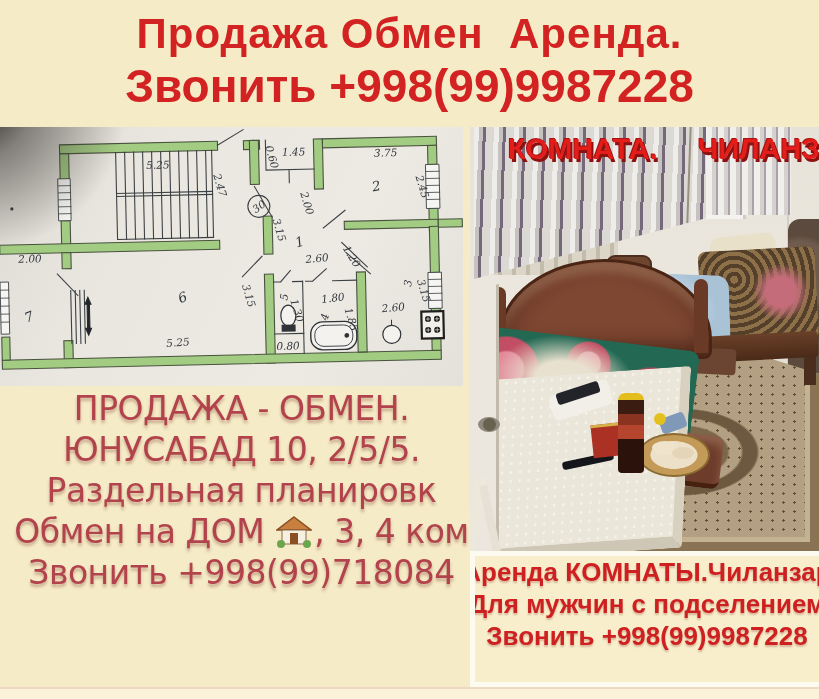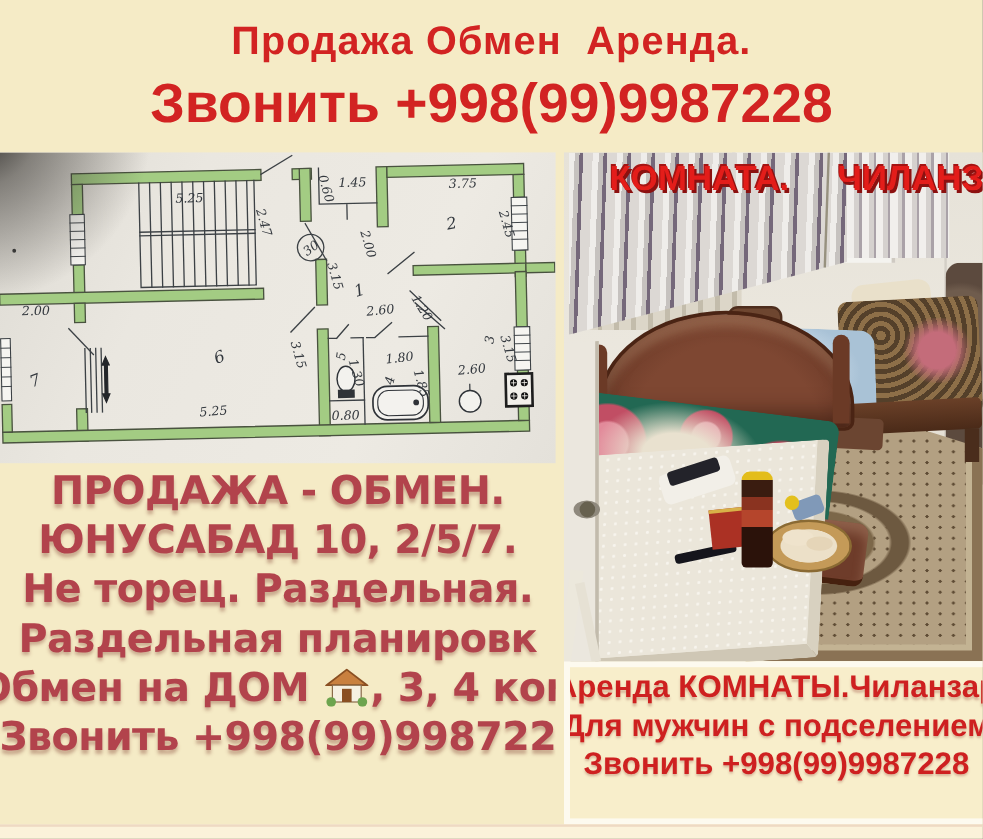--- a/index.html
+++ b/index.html
@@ -2,34 +2,34 @@
 <html><head>
 <meta charset="utf-8">
 <style>
   html,body{margin:0;padding:0;background:#888;}
   .page{position:relative;width:819px;height:699px;overflow:hidden;
         background:#f5ebc6;font-family:"Liberation Sans",sans-serif;margin:0 auto;}
 
   
   .banner{position:absolute;left:0;top:0;width:819px;height:127px;text-align:center;
           color:#d22322;font-weight:bold;}
-  .banner .b1{margin-top:9px;font-size:33px;line-height:50px;letter-spacing:1px;white-space:pre;}
+  .banner .b1{margin-top:9px;font-size:42px;line-height:50px;letter-spacing:1px;white-space:pre;}
   .banner .b2{font-size:46px;line-height:54px;letter-spacing:0;white-space:pre;}
 
   
   .floorplan{position:absolute;left:0;top:127px;width:463px;height:259px;
              background:linear-gradient(115deg,#dedbd4 0%,#eae7e0 30%,#edeae3 70%,#e4e1da 100%);overflow:hidden;}
   .corner-shadow{position:absolute;left:0;top:0;width:100%;height:100%;pointer-events:none;
              background:radial-gradient(circle at -4% -8%, rgba(35,33,30,.95) 0%, rgba(55,52,48,.55) 9%, rgba(90,86,80,0) 26%);}
   .floorplan svg text{fill:#33383e;font-family:"DejaVu Serif",serif;font-style:italic;font-size:10.5px;}
   .floorplan svg text.num{font-size:13.5px;}
 
   
-  .left-ad{position:absolute;left:0;top:388px;width:463px;height:299px;overflow:hidden;
-           color:#b2434c;font-weight:bold;font-family:"DejaVu Sans",sans-serif;}
+  .left-ad{position:absolute;left:10px;top:388px;width:463px;height:299px;overflow:hidden;
+           color:#b2434c;font-weight:normal;font-family:"DejaVu Sans",sans-serif;}
   .ad-line{height:41px;line-height:41px;font-size:33px;display:flex;justify-content:center;
            white-space:pre;letter-spacing:-0.5px;
            text-shadow:0 3px 3px rgba(125,60,48,.38);}
   .ad-line .house{flex:0 0 auto;align-self:center;margin:0 2px;}
 
   
   .photo{position:absolute;left:470px;top:127px;width:380px;height:424px;overflow:hidden;
          background:linear-gradient(180deg,#e6e2d8 0%,#ece8df 45%,#d9d1c2 75%,#cfc5b4 100%);}
   .photo *{position:absolute;}
   .caption{left:0;right:0;top:6px;height:40px;z-index:30;font-weight:bold;font-size:29px;
@@ -267,33 +267,32 @@
           <text x="392" y="188" transform="rotate(-4 392 184)">2.60</text>
           <text x="424" y="171" transform="rotate(75 423 167)">3.15</text>
         </g>
       </g>
     </svg>
     <div class="corner-shadow"></div>
   </div>
 
   <div class="left-ad">
     <div class="ad-line"><span>ПРОДАЖА - ОБМЕН.</span></div>
-    <div class="ad-line"><span>ЮНУСАБАД 10, 2/5/7.</span></div>
-    <div class="ad-line"><span>Не торец. Раздельная.</span></div>
+    <div class="ad-line"><span>ЮНУСАБАД 10, 2/5/5.</span></div>
     <div class="ad-line"><span>Раздельная планировк</span></div>
     <div class="ad-line">
       <span>Обмен на ДОМ </span><svg class="house" width="36" height="32" viewBox="0 0 36 32">
           <polygon points="18,1 35,14 1,14" fill="#c9803f" stroke="#8a4f22" stroke-width="1.5"></polygon>
           <rect x="6" y="14" width="24" height="14" fill="#f6f0e2" stroke="#8a6b4a"></rect>
           <rect x="14" y="17" width="8" height="11" fill="#8a4f22"></rect>
           <circle cx="5" cy="28" r="4" fill="#6da44e"></circle>
           <circle cx="31" cy="28" r="4" fill="#6da44e"></circle>
         </svg><span>, 3, 4 ком</span>
     </div>
-    <div class="ad-line"><span>Звонить +998(99)998722</span></div>
+    <div class="ad-line"><span>Звонить +998(99)718084</span></div>
   </div>
 
   <div class="photo">
     <div class="win-bright"></div>
     <div class="blinds"></div>
     <div class="blinds2"></div>
     <div class="radiator"></div>
     <div class="wire"></div>
     <div class="wall-corner"></div>
     <div class="armchair"></div>

